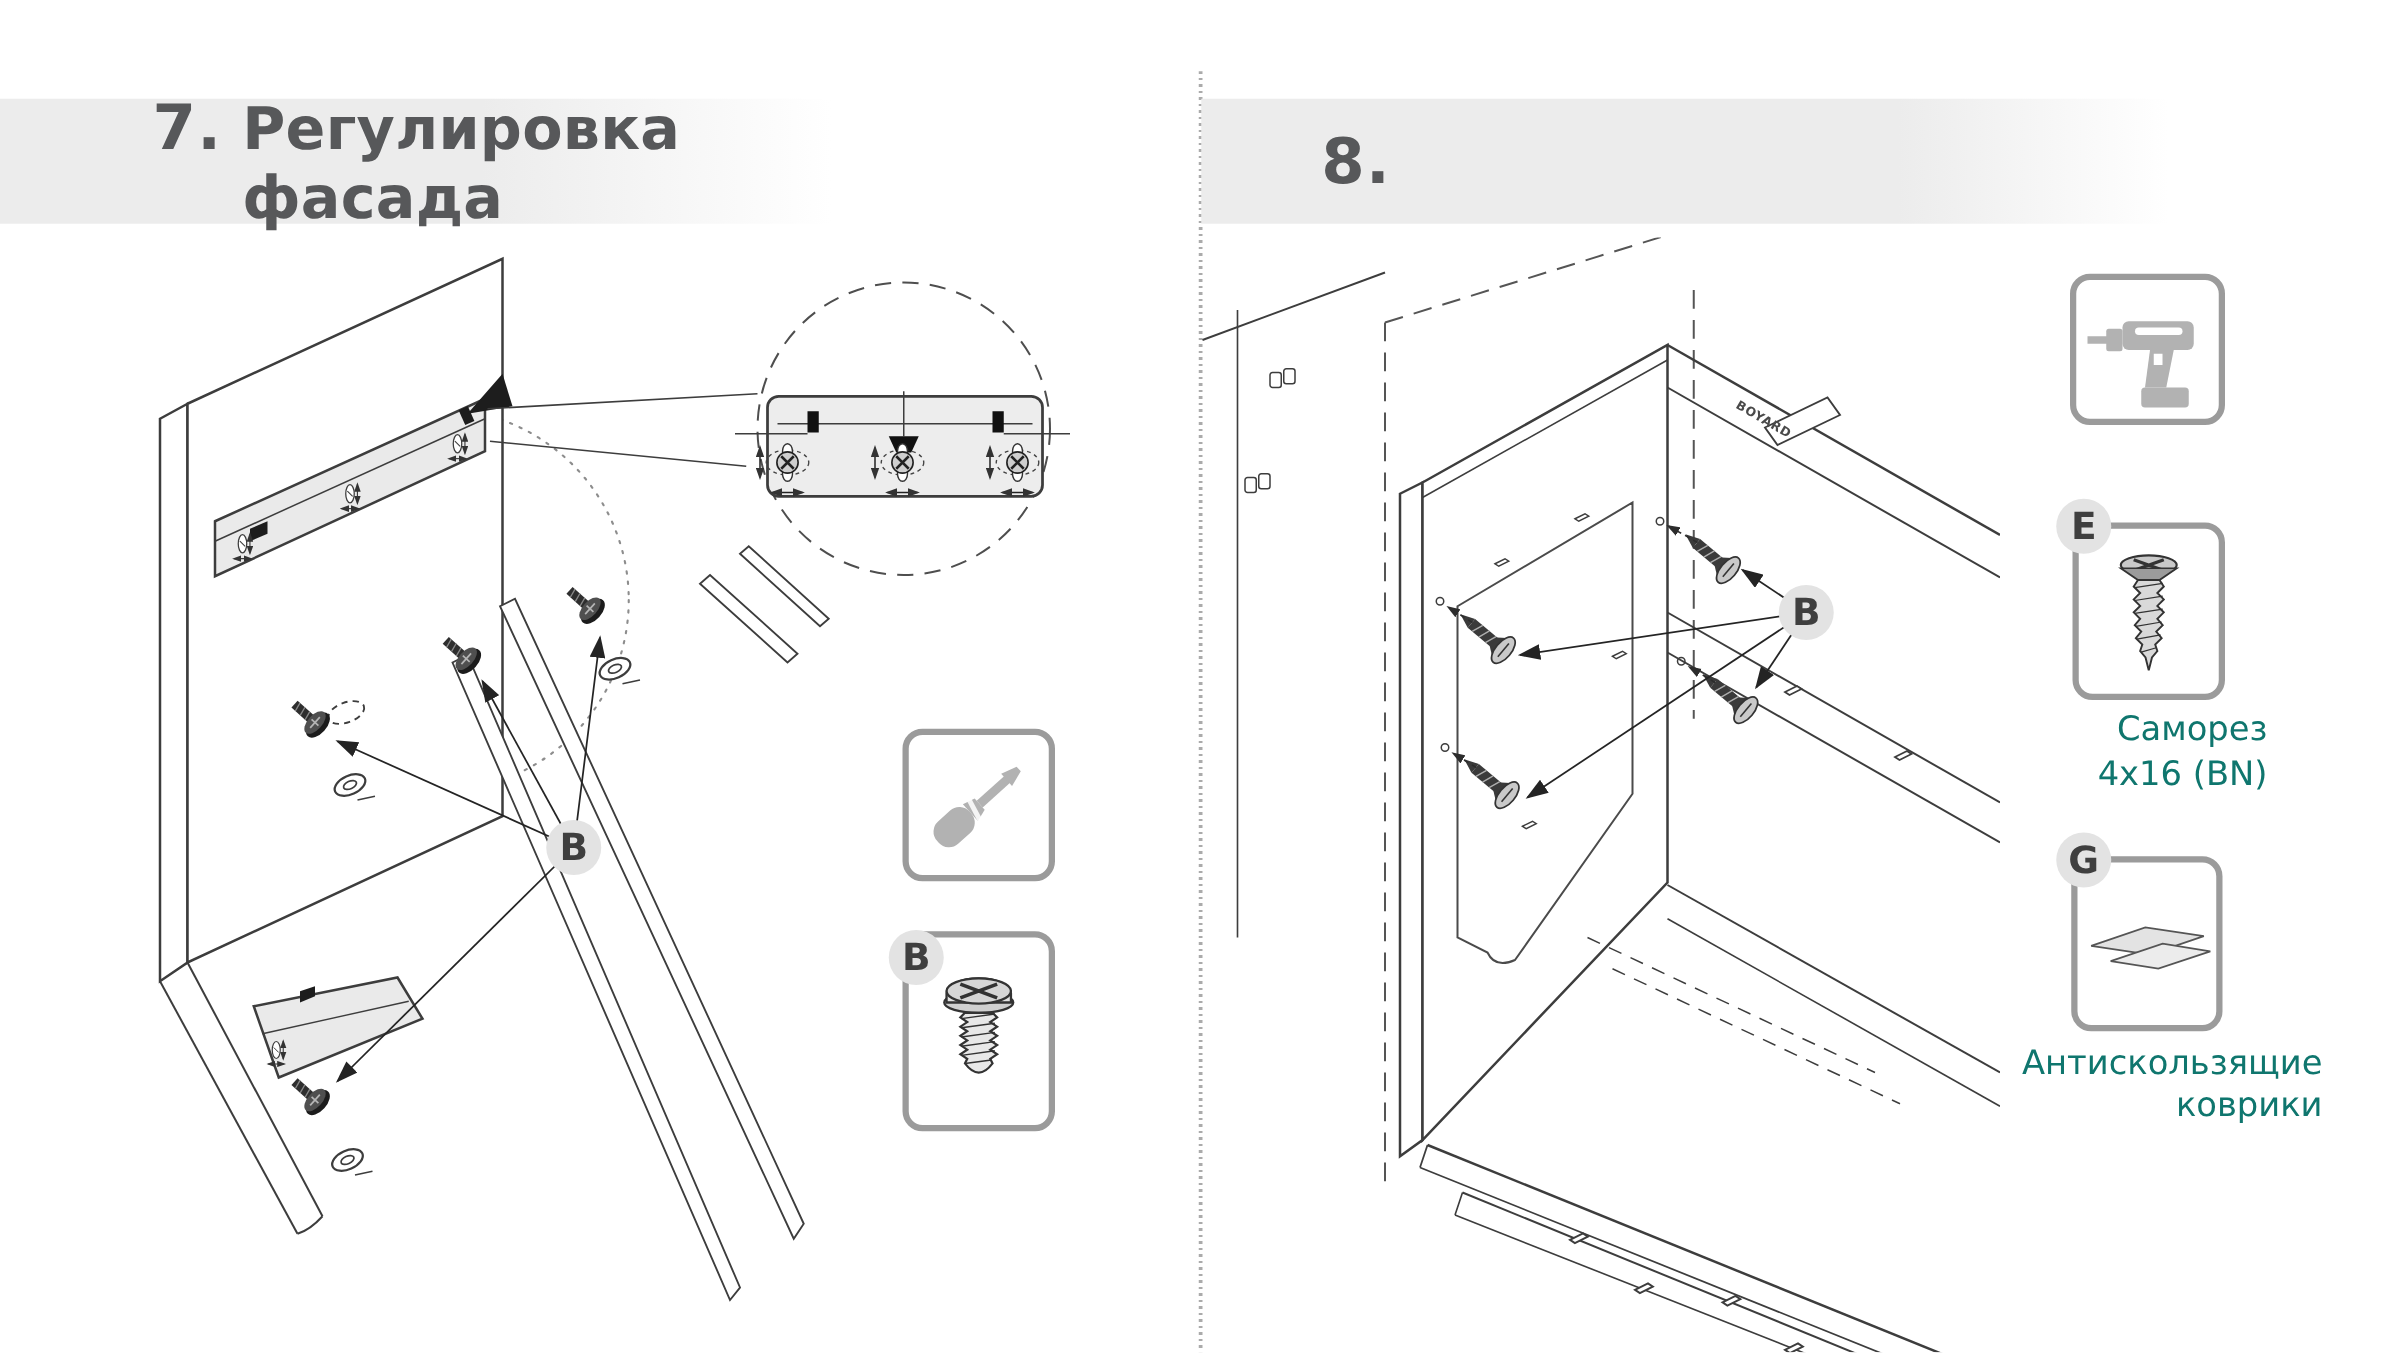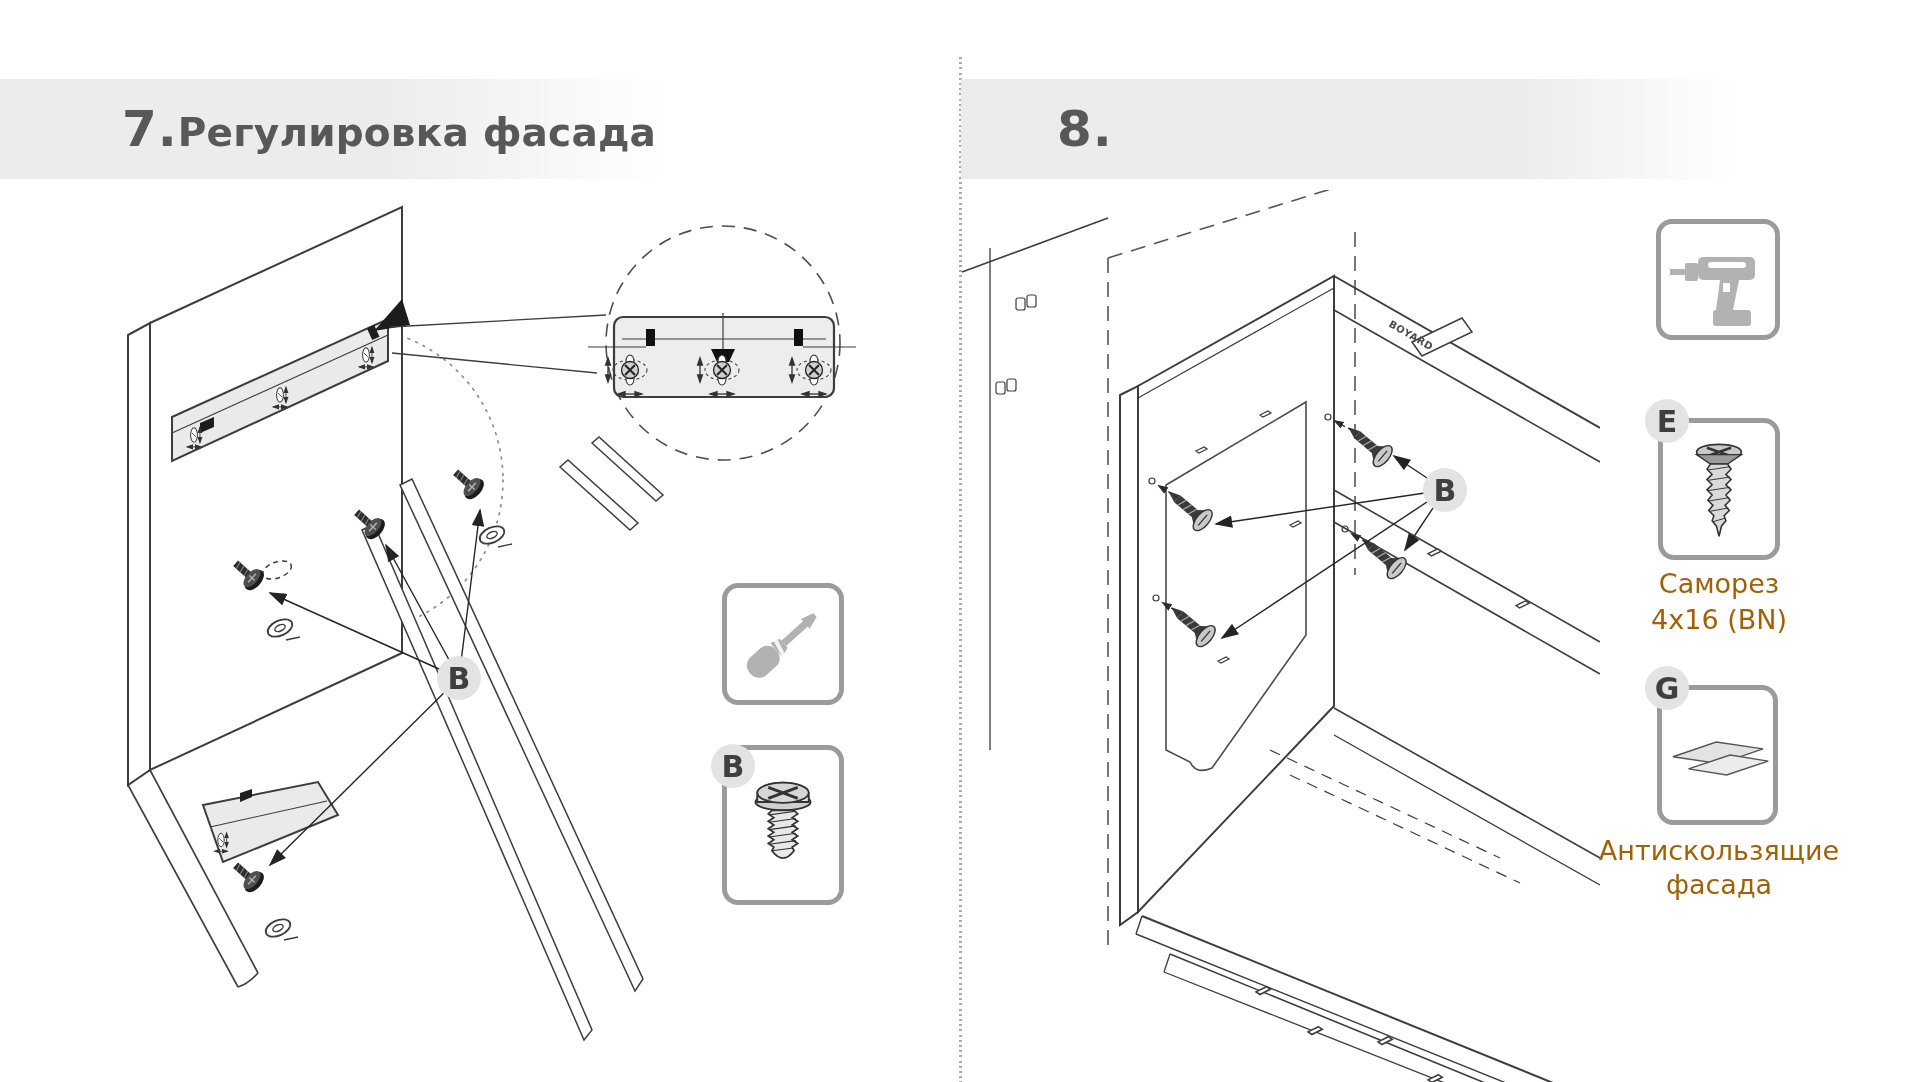--- a/index.html
+++ b/index.html
@@ -6,31 +6,31 @@
   .page{position:relative;width:1922px;height:1082px;background:#ffffff;overflow:hidden;
         font-family:"DejaVu Sans","Liberation Sans",sans-serif;}
   
   .band{position:absolute;top:79px;height:100px;display:flex;align-items:center;}
   .band-left{left:0;width:665px;padding-left:122px;box-sizing:border-box;
       background:linear-gradient(to right,#ececec 0%,#ececec 58%,rgba(236,236,236,0) 100%);}
   .band-right{left:961px;width:774px;padding-left:96px;box-sizing:border-box;
       background:linear-gradient(to right,#ececec 0%,#ececec 72%,rgba(236,236,236,0) 100%);}
   .titlewrap{display:flex;align-items:baseline;}
   .step-num{font-size:50px;font-weight:bold;color:#57585a;letter-spacing:1px;}
-  .step-title{font-size:39px;font-weight:bold;color:#57585a;letter-spacing:0.2px;}
+  .step-title{font-size:47px;font-weight:bold;color:#57585a;margin-left:16px;letter-spacing:0.2px;}
   
   .divider{position:absolute;left:959px;top:57px;width:3px;height:1025px;
       background-image:repeating-linear-gradient(to bottom,#ababab 0 2px,transparent 2px 5.2px);}
   
   .pbox{position:absolute;background:#fff;border:5px solid #9b9b9b;border-radius:16px;
       box-sizing:border-box;display:flex;align-items:center;justify-content:center;}
   .badge{position:absolute;width:44px;height:44px;border-radius:50%;background:#e3e3e3;
       color:#3f3f3f;font-size:30px;font-weight:600;display:flex;align-items:center;
       justify-content:center;z-index:5;}
-  .caption{position:absolute;text-align:center;font-size:27px;line-height:36px;color:#a16207;}
+  .caption{position:absolute;text-align:right;font-size:27px;line-height:36px;color:#0f766e;}
   svg{position:absolute;}
   .illus{left:0;top:0;}
 </style>
 </head>
 <body>
 
 <div class="page">
 
   <div class="divider"></div>
 
@@ -349,16 +349,16 @@
 
   <div class="pbox" style="left:1657px;top:685px;width:121px;height:140px;">
     <div class="badge" style="left:-17px;top:-24px;">G</div>
     <svg width="104" height="70" viewBox="0 0 120 80" style="position:static;">
       <polygon points="8,42 58,25 112,33 62,50" fill="#e3e3e3" stroke="#555" stroke-width="1.6"></polygon>
       <polygon points="26,56 74,40 118,47 70,63" fill="#ececec" stroke="#555" stroke-width="1.6"></polygon>
     </svg>
   </div>
   <div class="caption" style="left:1580px;top:834px;width:278px;line-height:34px;">
     <div>Антискользящие</div>
-    <div>фасада</div>
+    <div>коврики</div>
   </div>
 
 </div>
 
 </body></html>

